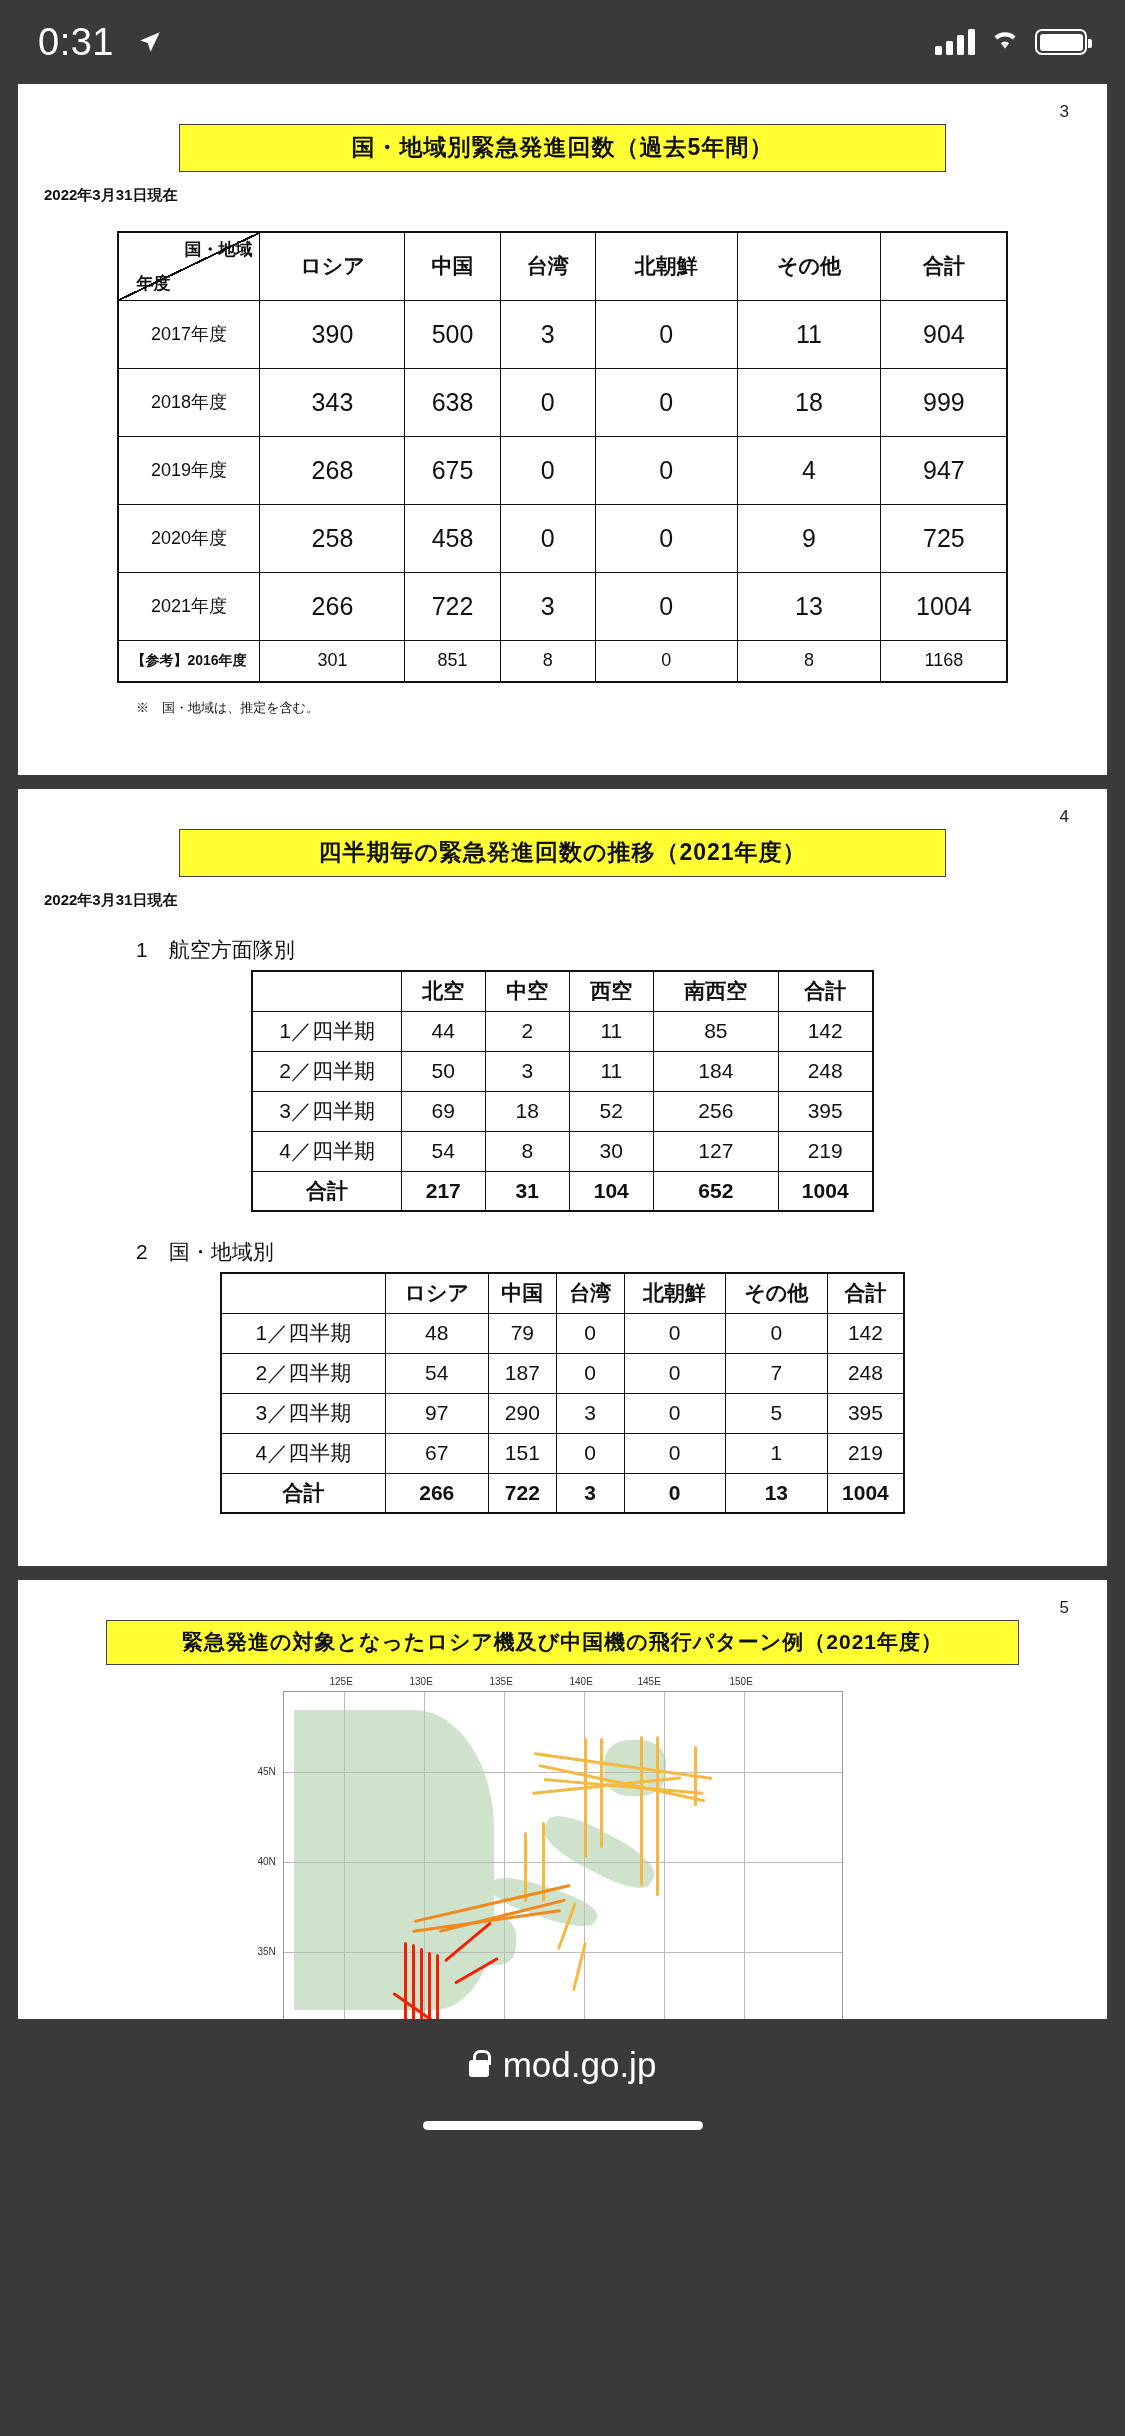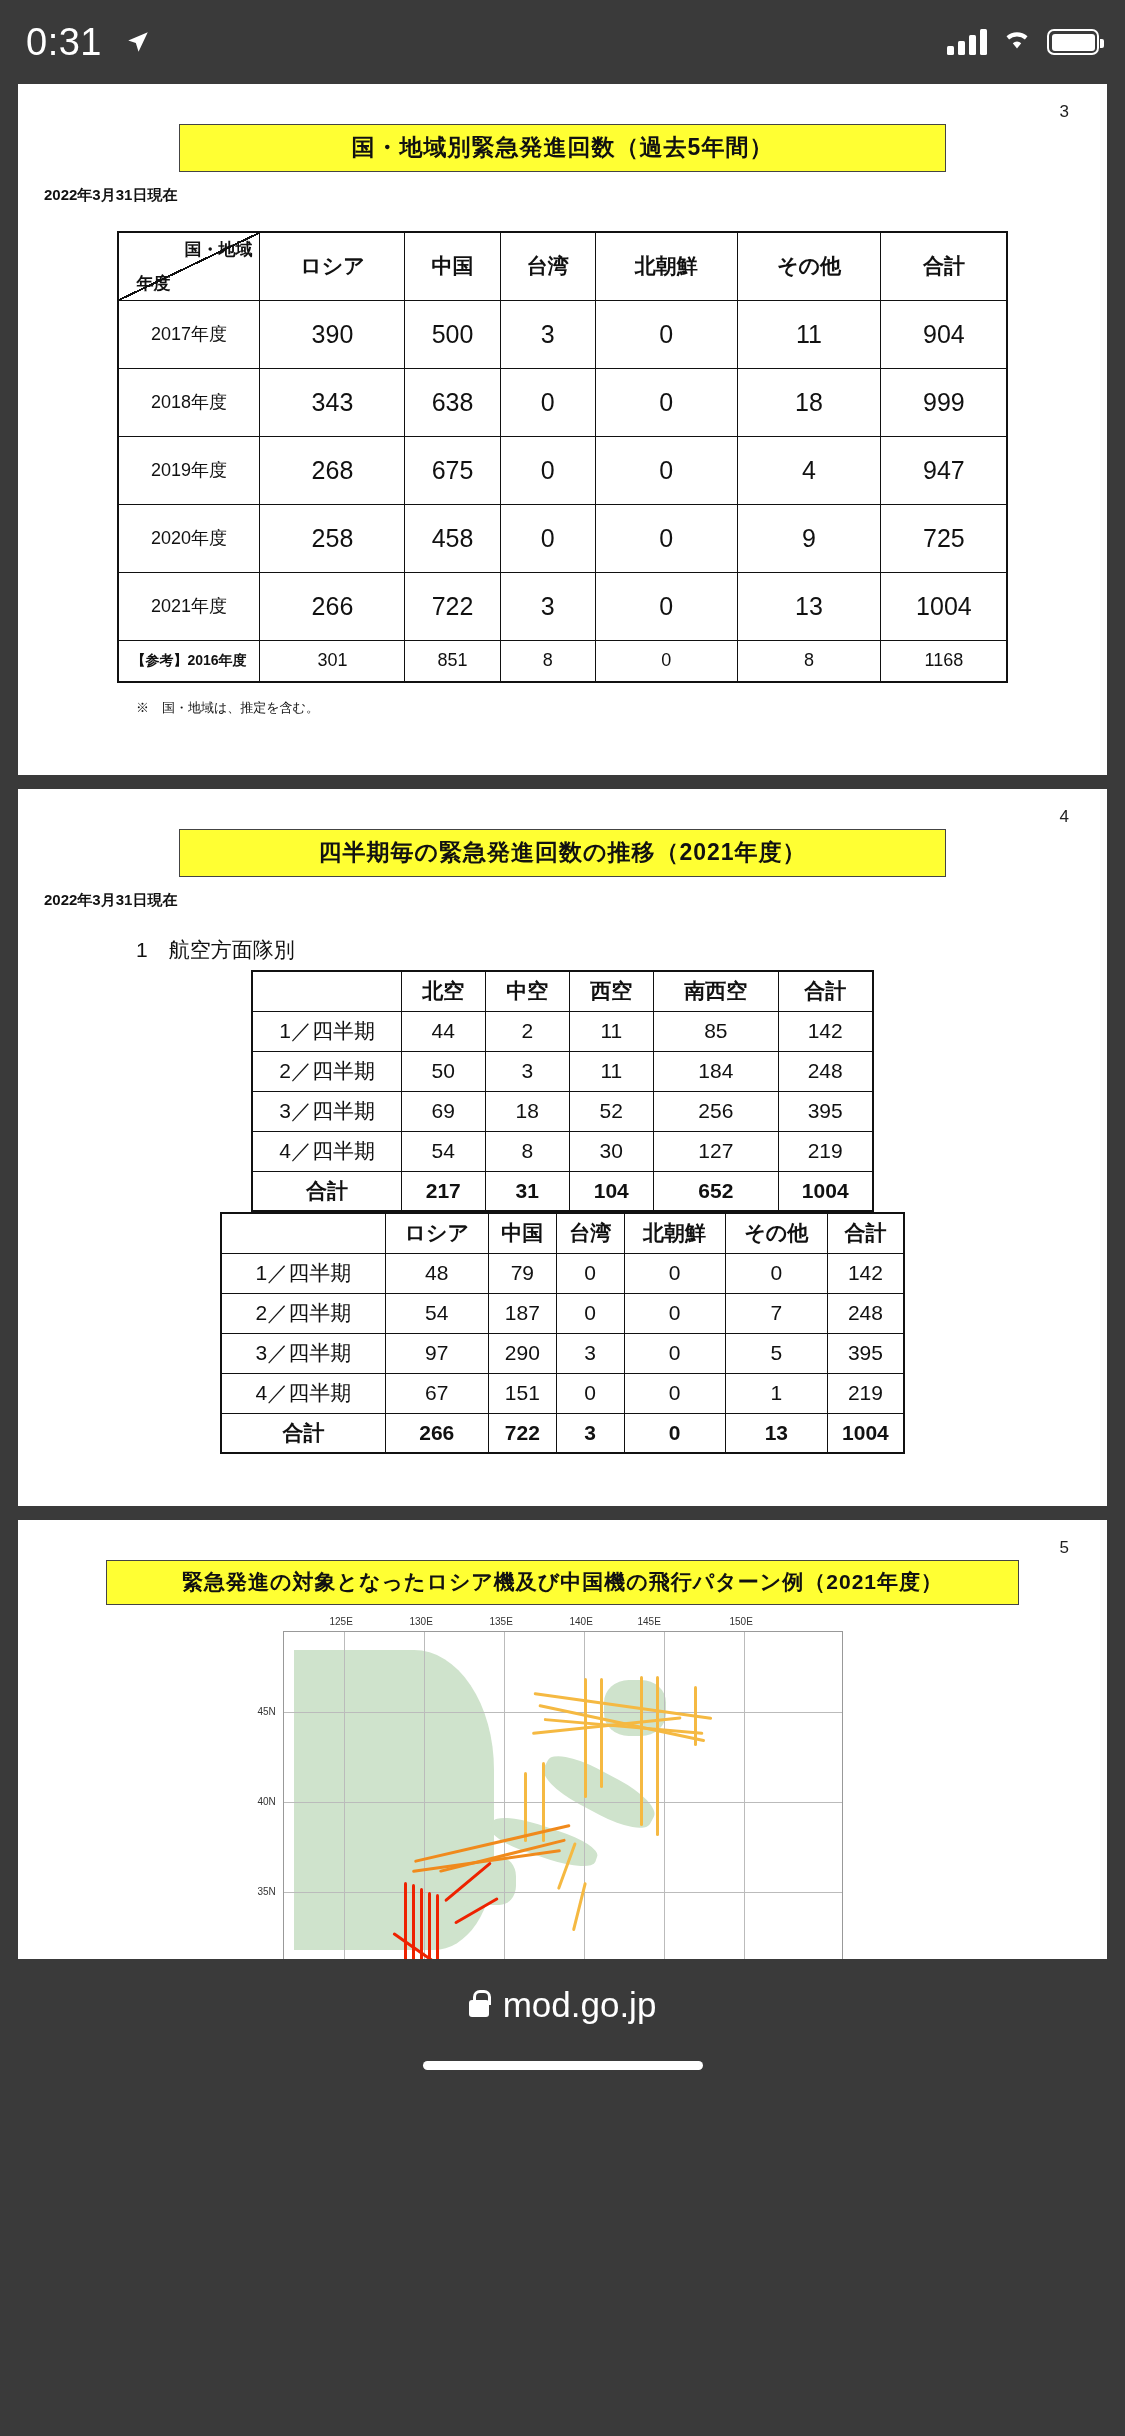--- a/index.html
+++ b/index.html
@@ -8,21 +8,21 @@
     background: #3a3a3a;
     font-family: "Liberation Sans", sans-serif;
     overflow: hidden;
   }
   
   .statusbar {
     position: relative;
     height: 84px;
     background: #3a3a3a;
     display: flex; align-items: center;
-    padding: 0 26px;
+    padding: 0 38px;
     color: #ffffff;
   }
   .sb-time {
     font-size: 38px; font-weight: 400; letter-spacing: 0.5px;
   }
   .sb-loc { margin-left: 12px; display: inline-block; }
   .sb-right {
     margin-left: auto; display: flex; align-items: center; gap: 14px;
   }
   .bars { display: flex; align-items: flex-end; gap: 4px; height: 26px; }
@@ -347,20 +347,21 @@
           <td class="lbl">合計</td>
           <td>217</td>
           <td>31</td>
           <td>104</td>
           <td>652</td>
           <td>1004</td>
         </tr>
       </tbody>
         </table>
 
+      <div class="sec-label">2　国・地域別</div>
       <table class="tbl4" style="width:66%">
         <tbody>
             <tr>
           <td class="lbl blank"></td>
           <td>ロシア</td>
           <td>中国</td>
           <td>台湾</td>
           <td>北朝鮮</td>
           <td>その他</td>
           <td>合計</td>

